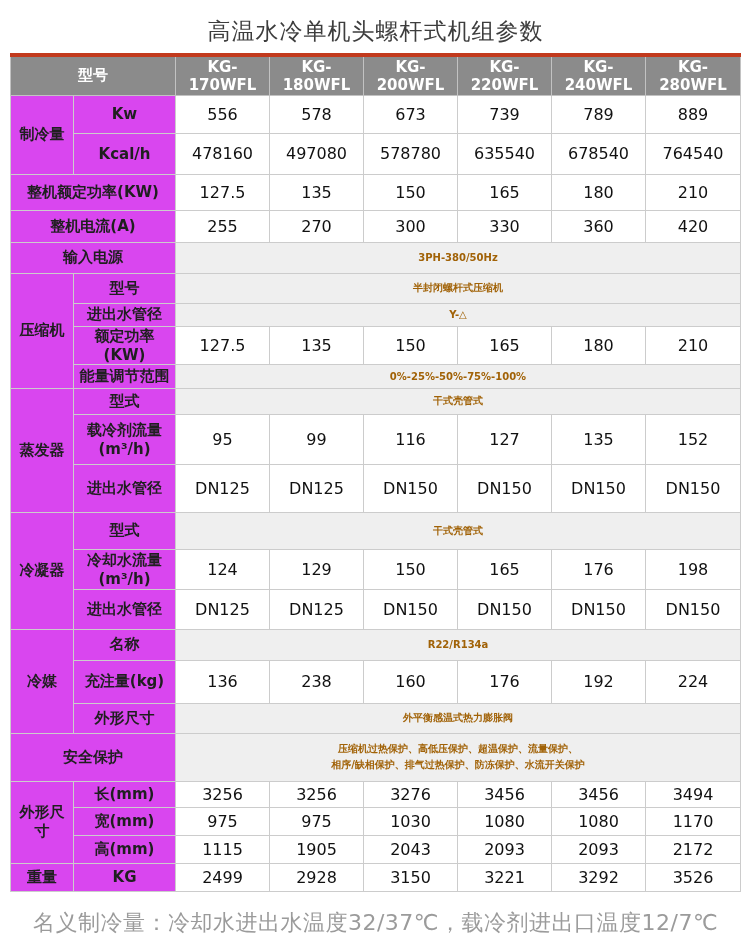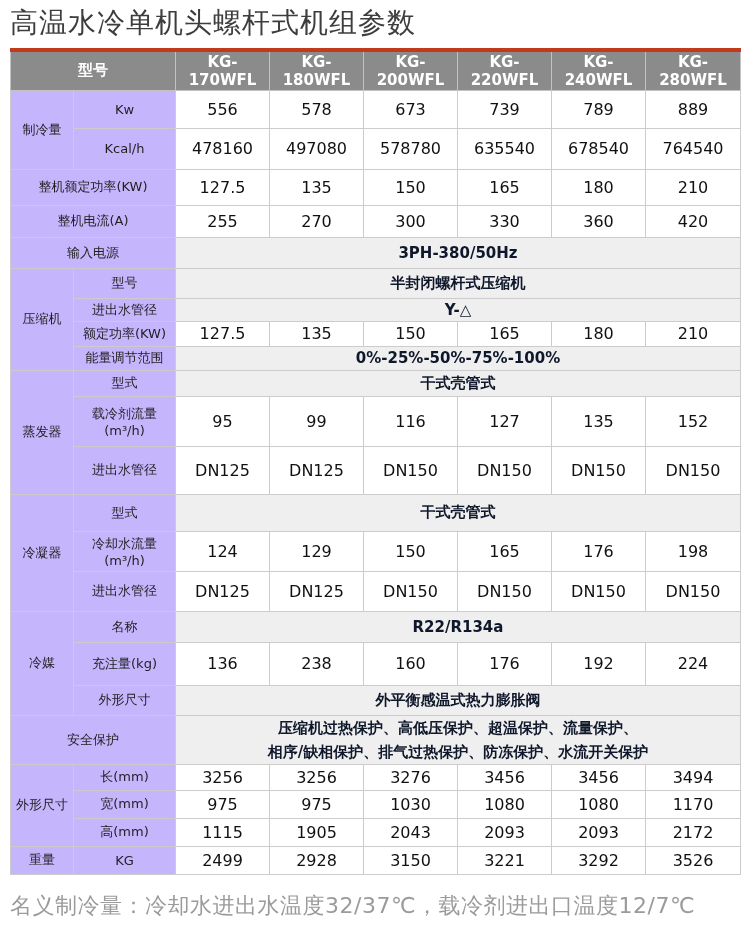--- a/index.html
+++ b/index.html
@@ -8,23 +8,23 @@
     background: #ffffff;
     width: 751px;
     font-family: "DejaVu Sans", "Liberation Sans", sans-serif;
     color: #222;
   }
   .page {
     width: 731px;
     margin: 0 auto 0 10px;
   }
   .title {
-    margin: 4px 0 6px 0;
-    text-align: left;
-    font-size: 28px;
+    margin: 16px 0 6px 0;
+    text-align: center;
+    font-size: 23px;
     font-weight: 500;
     color: #3d3d3d;
     letter-spacing: 1px;
   }
   table.spec {
     width: 731px;
     table-layout: fixed;
     border-collapse: collapse;
     border-top: 4px solid #c23a1d;
     border-left: 1px solid #cccccc;
@@ -40,43 +40,44 @@
   }
   table.spec th {
     background: #8b8b8b;
     color: #ffffff;
     font-size: 15px;
     font-weight: bold;
     border: 1px solid #c2c2c2;
     border-top: none;
   }
   td.lbl {
-    background: #c4b5fd;
-    font-weight: normal;
-    font-size: 13px;
+    background: #d946ef;
+    font-weight: bold;
+    font-size: 15px;
     color: #1f1f1f;
   }
   td.val {
     background: #ffffff;
     font-size: 16px;
     font-weight: normal;
     color: #111;
   }
   td.spanval {
     background: #efefef;
-    font-size: 15px;
+    font-size: 10px;
     font-weight: bold;
-    color: #0f172a;
+    color: #a16207;
   }
   td.pre { white-space: pre-line; line-height: 1.6; }
   .footnote {
     margin: 16px 0 15px 0;
     font-size: 22px;
     color: #9b9b9b;
     letter-spacing: 0.5px;
+    text-align: center;
   }
 </style>
 </head>
 <body>
 
 <div class="page">
 
   <h1 class="title">高温水冷单机头螺杆式机组参数</h1>
 
   <table class="spec">

